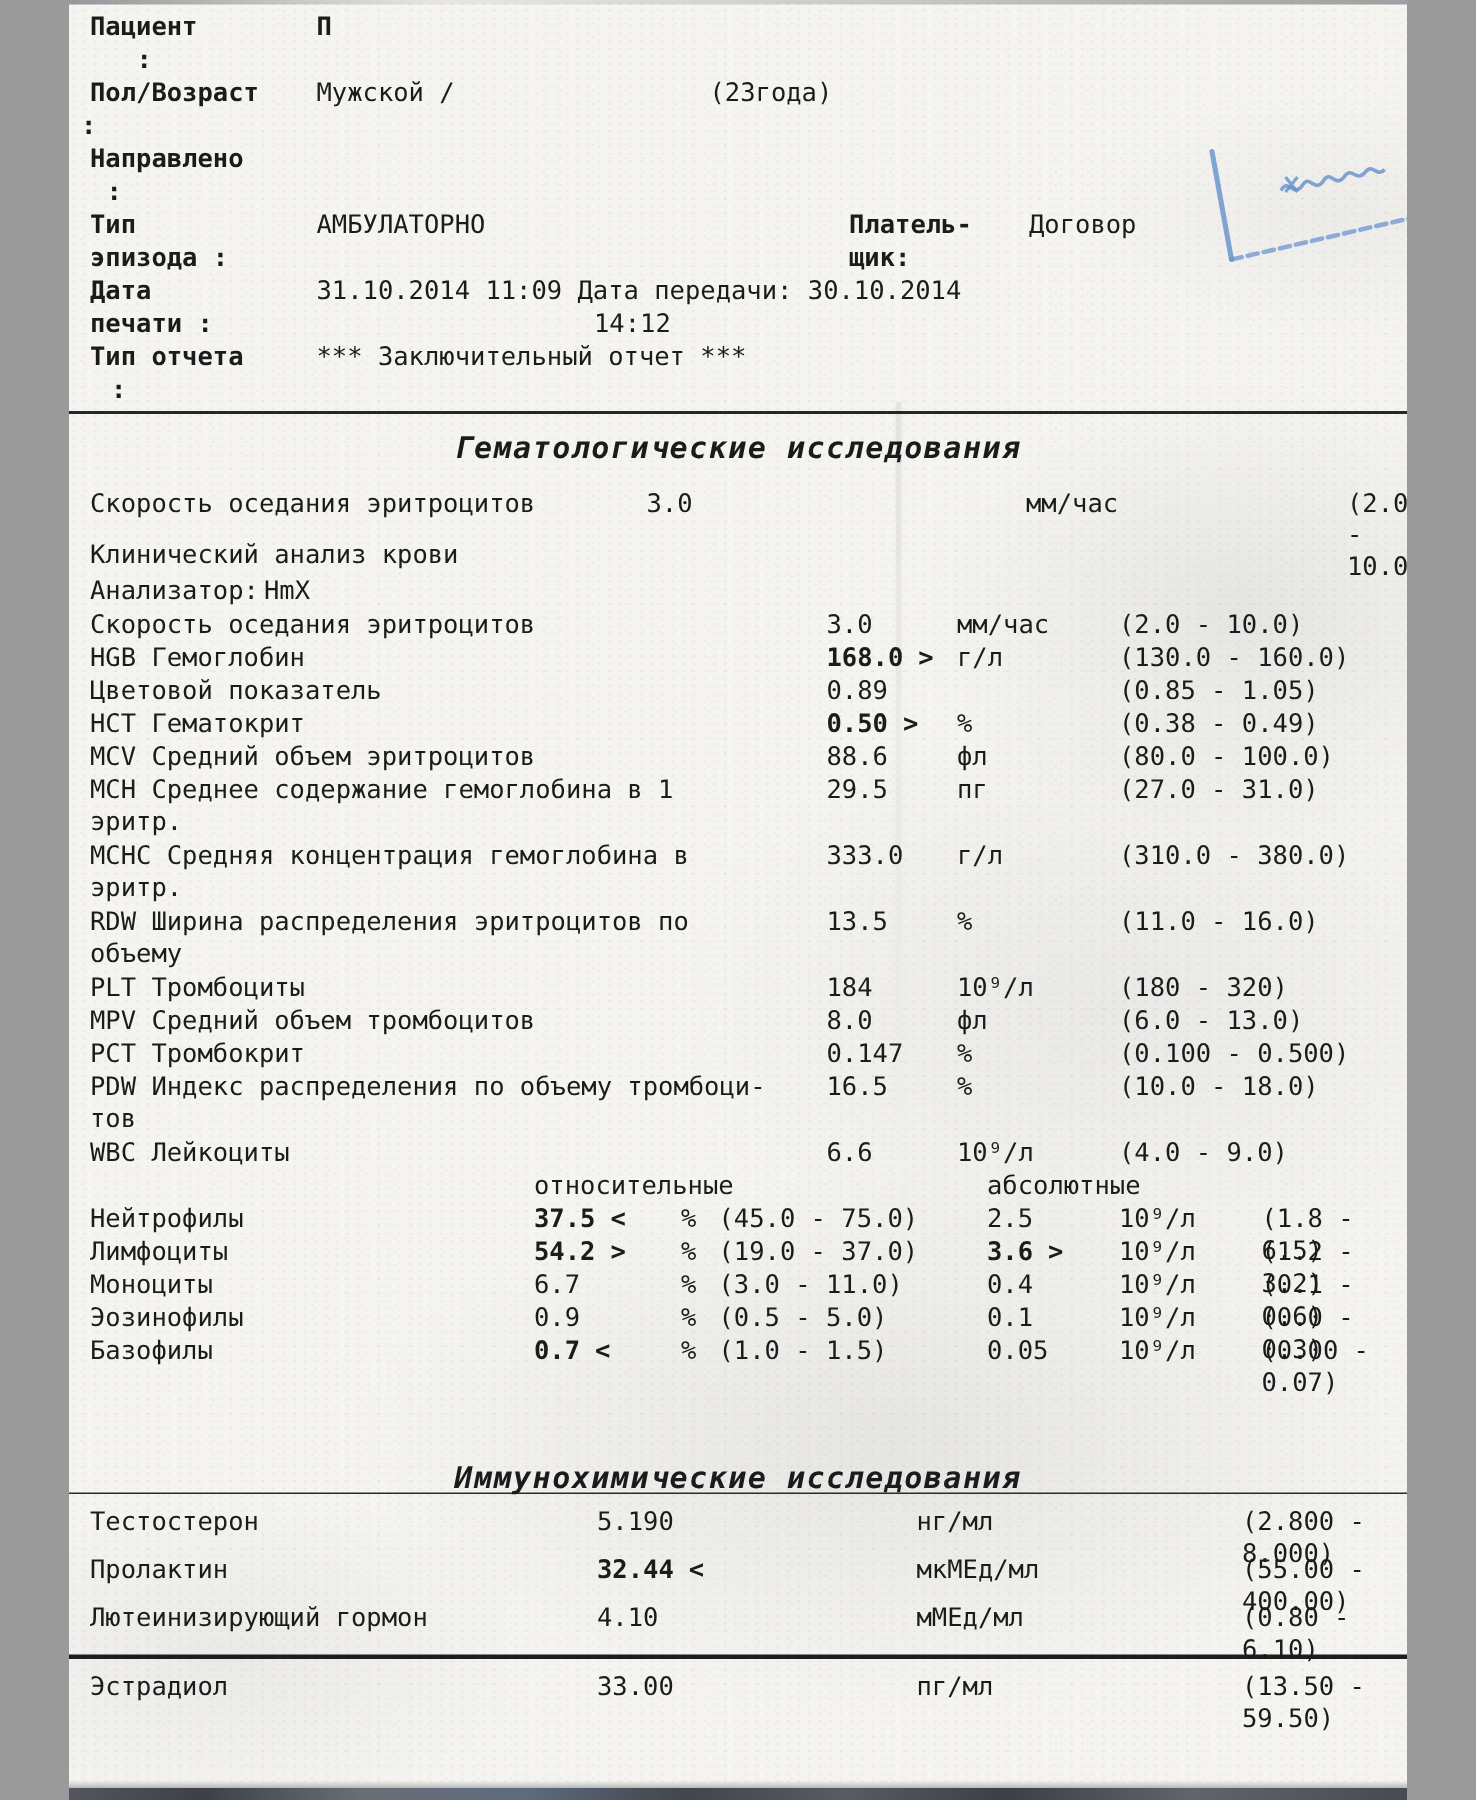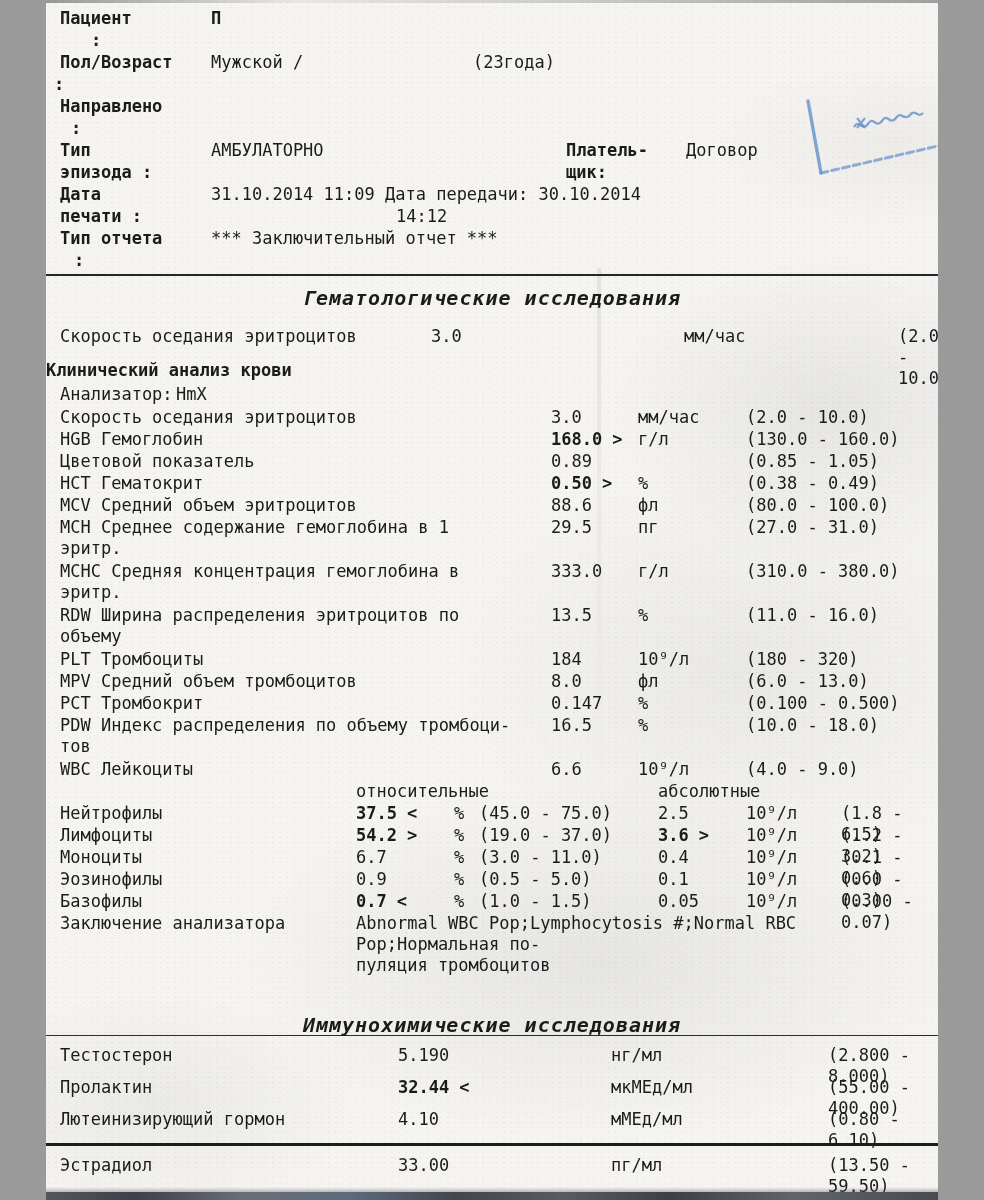--- a/index.html
+++ b/index.html
@@ -29,21 +29,21 @@
   .row.h32{height:32px;}
   .c{position:absolute;top:0;white-space:pre-wrap;}
   .b{font-weight:bold;}
   .flag{margin-left:10px;}
   .flag:empty{display:none;}
   .hr{border-top:2.5px solid #26262a;margin:2px 0 0 0;}
   .hr-thin{border-top:1.5px solid #2a2a2e;margin:2px 0 0 0;}
   .hr-thick{border-top:3.5px solid #1d1d20;margin:2px 0 0 0;}
   .sec-title{height:44px;box-sizing:border-box;padding-top:12px;text-align:center;
     font-weight:bold;font-style:italic;font-size:20px;letter-spacing:1px;}
-  .subtitle{height:24px;font-weight:bold;}
+  .subtitle{height:24px;font-weight:normal;padding-left:14px;}
   .esr-block{margin-top:6px;}
   
   .hdr .col-l{left:14px}.hdr .col-v{left:165px}
   .wide .col-name{left:14px}.wide .col-val{left:385px}.wide .col-units{left:638px}.wide .col-range{left:852px}
   .cbc .col-name{left:14px}.cbc .col-val{left:505px}.cbc .col-units{left:592px}.cbc .col-range{left:700px}
   .diff .col-name{left:14px}.diff .col-rel{left:310px}.diff .col-pct{left:408px}.diff .col-rrange{left:433px}
   .diff .col-abs{left:612px}.diff .col-aunits{left:700px}.diff .col-arange{left:795px}
   .immuno .col-name{left:14px}.immuno .col-val{left:352px}.immuno .col-units{left:565px}.immuno .col-range{left:782px}
   .doctor{position:absolute;top:961px;left:903px;font-weight:bold;z-index:3;margin-top:31px;}
   .stamp{position:absolute;left:748px;top:85px;width:240px;height:105px;z-index:3;opacity:.85;}
@@ -269,25 +269,20 @@
       </div>
       <div class="row">
         <span class="c col-name">Базофилы</span>
         <span class="c col-rel b"><span>0.7</span><span class="flag">&lt;</span></span>
         <span class="c col-pct">%</span>
         <span class="c col-rrange">(1.0 - 1.5)</span>
         <span class="c col-abs"><span>0.05</span></span>
         <span class="c col-aunits">10⁹/л</span>
         <span class="c col-arange">(0.00 - 0.07)</span>
       </div>
-      <div class="row" style="height:40px">
-        <span class="c col-name">Заключение анализатора</span>
-        <span class="c col-rel" style="font-weight:normal">Abnormal WBC Pop;Lymphocytosis #;Normal RBC Pop;Нормальная по-
-пуляция тромбоцитов</span>
-      </div>
     </div>
 
     <div class="doctor">Врач</div>
 
     <div style="margin-top:50px" class="sec-title">Иммунохимические исследования</div>
     <div class="hr-thin" style="margin-top:-12px"></div>
 
     <div class="immuno" style="padding-top:9px">
       <div class="row h32">
         <span class="c col-name">Тестостерон</span>

